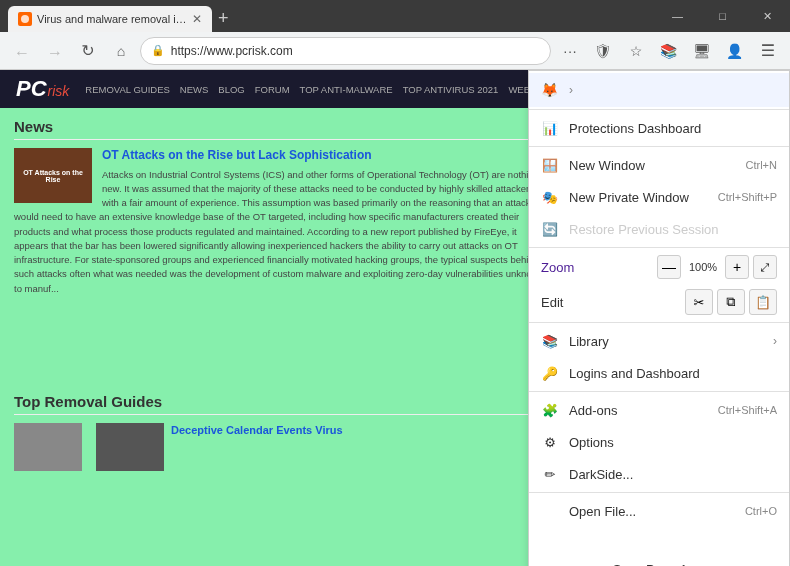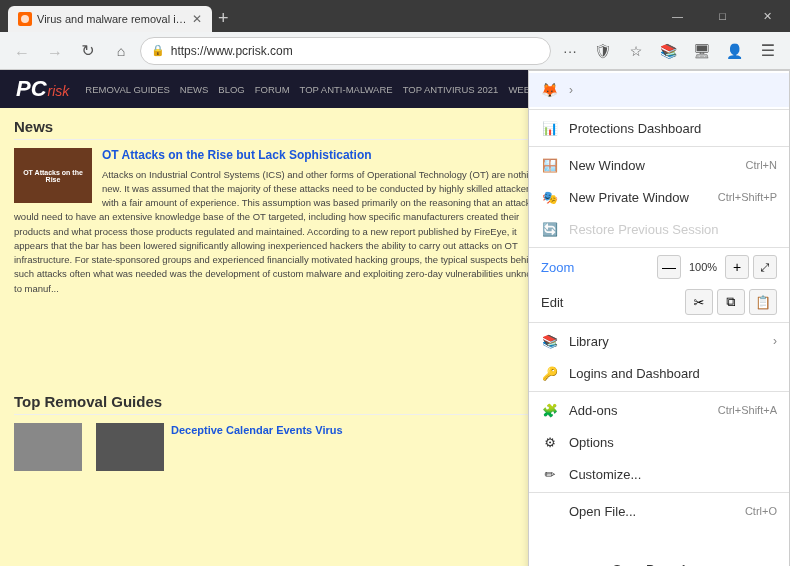--- a/index.html
+++ b/index.html
@@ -48,21 +48,21 @@
     <button class="nav-icon-btn" style="background:none;border:none;cursor:pointer;color:#555;font-size:14px;width:28px;height:28px;display:flex;align-items:center;justify-content:center;border-radius:50%;">🛡</button>
     <button class="nav-icon-btn" style="background:none;border:none;cursor:pointer;color:#555;font-size:14px;width:28px;height:28px;display:flex;align-items:center;justify-content:center;border-radius:50%;">☆</button>
     <button class="nav-icon-btn" style="background:none;border:none;cursor:pointer;color:#555;font-size:14px;width:28px;height:28px;display:flex;align-items:center;justify-content:center;border-radius:50%;">📚</button>
     <button class="nav-icon-btn" style="background:none;border:none;cursor:pointer;color:#555;font-size:14px;width:28px;height:28px;display:flex;align-items:center;justify-content:center;border-radius:50%;">🖥</button>
     <button class="nav-icon-btn" style="background:none;border:none;cursor:pointer;color:#555;font-size:14px;width:28px;height:28px;display:flex;align-items:center;justify-content:center;border-radius:50%;">👤</button>
     <button class="nav-icon-btn hamburger" style="background:none;border:none;cursor:pointer;color:#555;font-size:16px;width:28px;height:28px;display:flex;align-items:center;justify-content:center;border-radius:50%;">☰</button>
   </div>
 
   <div style="display:flex;height:496px;position:relative;overflow:hidden;">
 
-    <div style="flex:1;overflow:hidden;background:#fef9c3;">
+    <div style="flex:1;overflow:hidden;background:#86efac;">
 
       <div style="background:#1a1a2e;padding:6px 16px;display:flex;align-items:center;gap:16px;">
         <div style="display:flex;align-items:baseline;gap:1px;">
           <span style="color:#fff;font-size:22px;font-weight:bold;font-style:italic;">PC</span>
           <span style="color:#e74c3c;font-size:14px;font-style:italic;">risk</span>
         </div>
         <nav style="display:flex;gap:10px;align-items:center;">
           <a style="color:#aaa;font-size:9.5px;cursor:pointer;text-decoration:none;white-space:nowrap;">REMOVAL GUIDES</a>
           <a style="color:#aaa;font-size:9.5px;cursor:pointer;text-decoration:none;">NEWS</a>
           <a style="color:#aaa;font-size:9.5px;cursor:pointer;text-decoration:none;">BLOG</a>
@@ -157,21 +157,21 @@
           <span style="color:#888;font-size:11px;">Ctrl+Shift+P</span>
         </div>
         <div style="display:flex;align-items:center;padding:7px 12px;cursor:pointer;gap:10px;color:#ccc;">
           <span style="width:18px;height:18px;display:flex;align-items:center;justify-content:center;font-size:13px;color:#ccc;">🔄</span>
           <span style="flex:1;font-size:13px;color:#ccc;">Restore Previous Session</span>
         </div>
       </div>
 
       <div style="border-bottom:1px solid #e0e0e0;padding:2px 0;">
         <div style="display:flex;align-items:center;padding:5px 12px;gap:8px;">
-          <span style="font-size:13px;color:#3b82f6;flex:1;">Zoom</span>
+          <span style="font-size:13px;color:#4c1d95;flex:1;">Zoom</span>
           <div style="display:flex;align-items:center;gap:4px;">
             <button style="border:1px solid #ccc;background:#f5f5f5;width:24px;height:24px;cursor:pointer;font-size:14px;border-radius:3px;display:flex;align-items:center;justify-content:center;">—</button>
             <span style="font-size:11px;color:#333;min-width:36px;text-align:center;">100%</span>
             <button style="border:1px solid #ccc;background:#f5f5f5;width:24px;height:24px;cursor:pointer;font-size:14px;border-radius:3px;display:flex;align-items:center;justify-content:center;">+</button>
             <button style="border:1px solid #ccc;background:#f5f5f5;width:24px;height:24px;cursor:pointer;font-size:11px;border-radius:3px;display:flex;align-items:center;justify-content:center;">⤢</button>
           </div>
         </div>
         <div style="display:flex;align-items:center;padding:5px 12px;gap:8px;">
           <span style="font-size:13px;color:#333;flex:1;">Edit</span>
           <div style="display:flex;gap:4px;">
@@ -199,21 +199,21 @@
           <span style="width:18px;height:18px;display:flex;align-items:center;justify-content:center;font-size:13px;">🧩</span>
           <span style="flex:1;font-size:13px;">Add-ons</span>
           <span style="color:#888;font-size:11px;">Ctrl+Shift+A</span>
         </div>
         <div style="display:flex;align-items:center;padding:7px 12px;cursor:pointer;gap:10px;color:#333;">
           <span style="width:18px;height:18px;display:flex;align-items:center;justify-content:center;font-size:13px;">⚙</span>
           <span style="flex:1;font-size:13px;">Options</span>
         </div>
         <div style="display:flex;align-items:center;padding:7px 12px;cursor:pointer;gap:10px;color:#333;">
           <span style="width:18px;height:18px;display:flex;align-items:center;justify-content:center;font-size:13px;">✏</span>
-          <span style="flex:1;font-size:13px;">Customize...</span>
+          <span style="flex:1;font-size:13px;">DarkSide...</span>
         </div>
       </div>
 
       <div style="border-bottom:1px solid #e0e0e0;padding:2px 0;">
         <div style="display:flex;align-items:center;padding:7px 12px;cursor:pointer;gap:10px;color:#333;">
           <span style="width:18px;height:18px;"></span>
           <span style="flex:1;font-size:13px;">Open File...</span>
           <span style="color:#888;font-size:11px;">Ctrl+O</span>
         </div>
         <div style="display:flex;align-items:center;padding:7px 12px;cursor:pointer;gap:10px;color:#333;flex-direction:column;">

